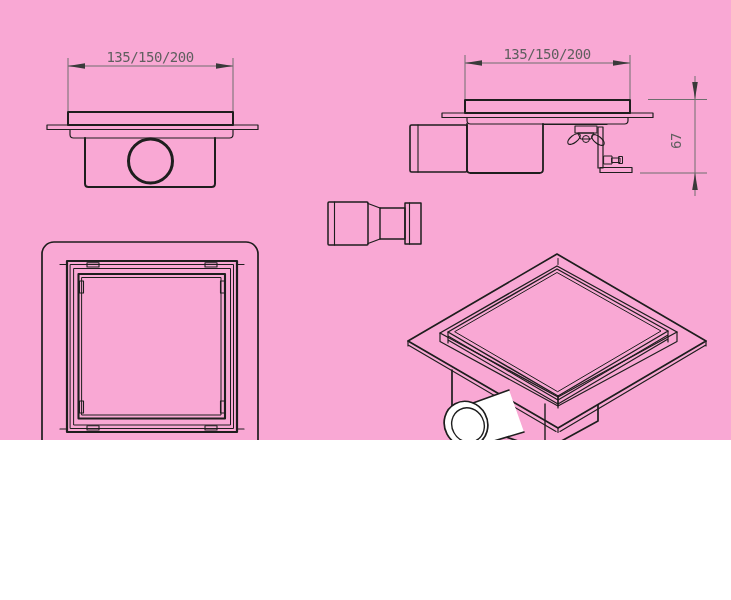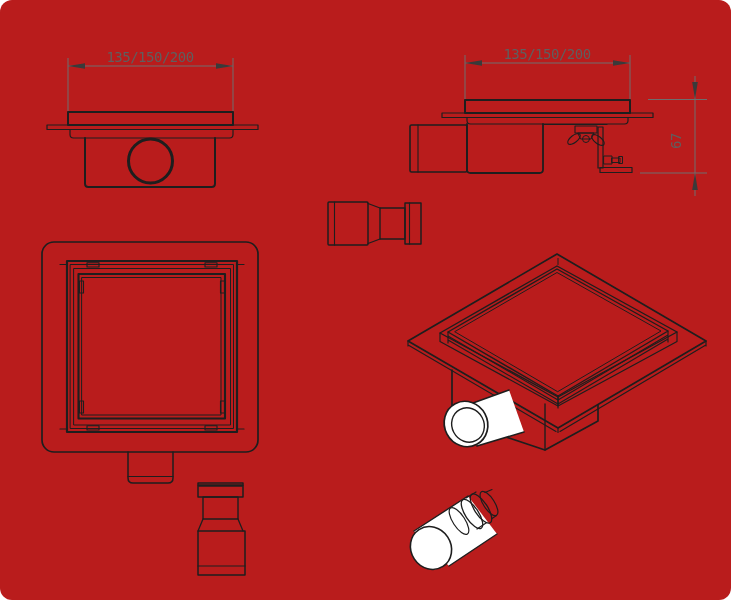--- a/index.html
+++ b/index.html
@@ -1,16 +1,16 @@
 <!DOCTYPE html>
 <html><head>
 <meta charset="utf-8">
 <style>
   html,body{margin:0;padding:0;background:#ffffff;}
-  .sheet{position:relative;width:731px;height:600px;background:#b91c1c;overflow:hidden;border-radius:12px;}
+  .sheet{position:relative;width:731px;height:440px;background:#f9a8d4;overflow:hidden;}
   svg{position:absolute;left:0;top:0;}
   .ln{fill:none;stroke:#1e1e1e;stroke-linecap:round;stroke-linejoin:round;}
   .fw{fill:#ffffff;stroke:#1e1e1e;stroke-linecap:round;stroke-linejoin:round;}
   .ff{fill:#ffffff;stroke:none;}
   .dim{fill:none;stroke:#6e6e6e;stroke-width:1;}
   .arr{fill:#3a3a3a;stroke:none;}
   .dimtext{fill:#5f5f5f;font-family:"DejaVu Sans Mono",monospace;font-size:14px;letter-spacing:-0.5px;}
 </style>
 </head>
 <body>

